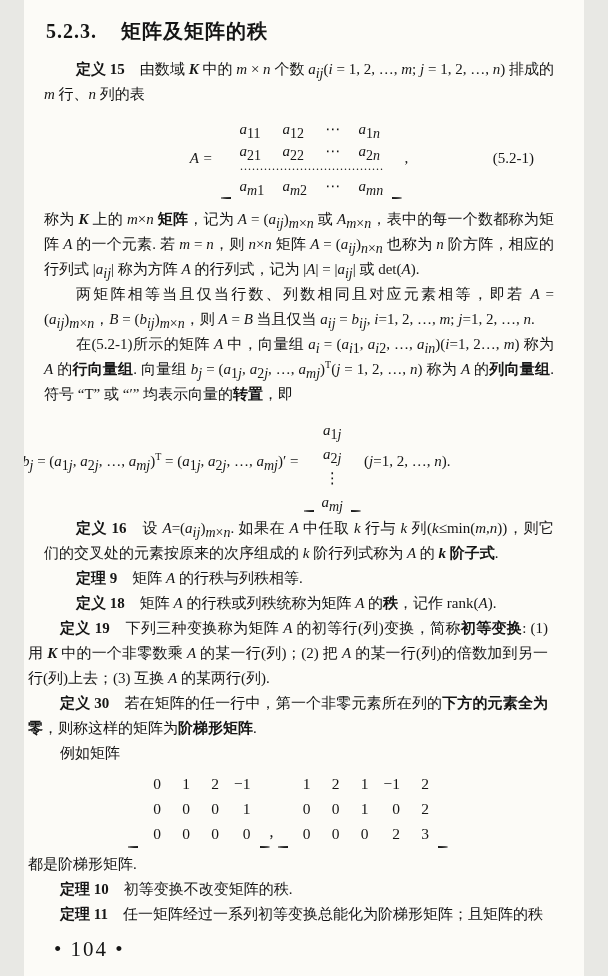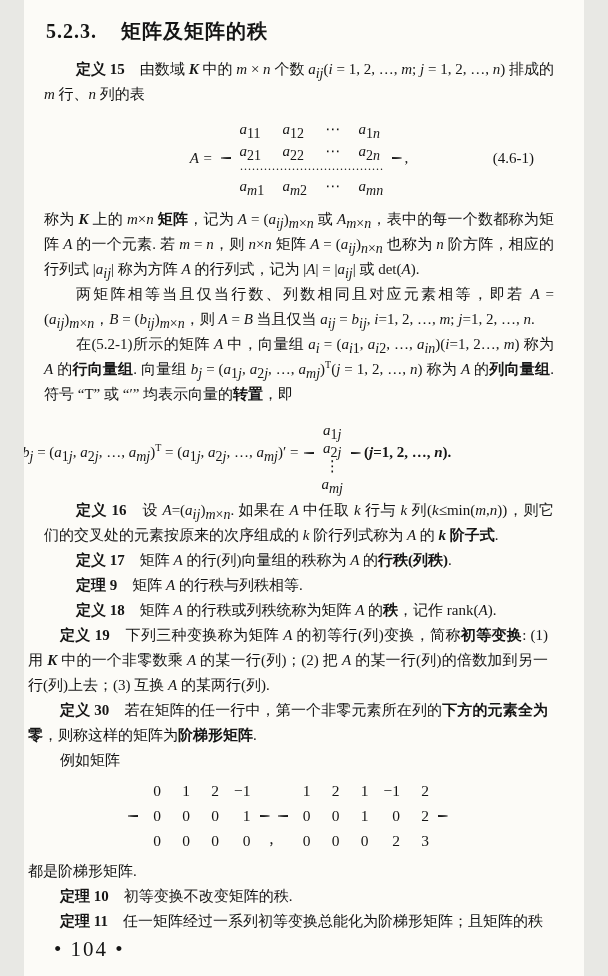--- a/index.html
+++ b/index.html
@@ -22,35 +22,35 @@
   sup { font-size: 10px; line-height: 0; }
   b { font-weight: 700; }
   i { font-style: italic; }
 
   .eq { position: relative; display: flex; align-items: center; justify-content: center; font-size: 15px; }
   .eq1 { min-height: 90px; margin: 6px 0 4px; }
   .eq1 .lhs { margin-right: 8px; font-style: italic; }
   .eqnum { position: absolute; right: 20px; top: 50%; transform: translateY(-50%); font-size: 15px; }
   .tail { align-self: center; margin-left: 2px; }
 
-  .mat { display: inline-flex; align-items: center; }
+  .mat { display: inline-flex; align-items: flex-end; }
   .paren { width: 9px; flex: none; }
   .paren.l { border-left: 1.7px solid #1d1d1d; border-top: 1.7px solid #1d1d1d; border-bottom: 1.7px solid #1d1d1d;
              border-radius: 100% 0 0 100% / 50% 0 0 50%; margin-right: 3px; }
   .paren.r { border-right: 1.7px solid #1d1d1d; border-top: 1.7px solid #1d1d1d; border-bottom: 1.7px solid #1d1d1d;
              border-radius: 0 100% 100% 0 / 0 50% 50% 0; margin-left: 3px; }
   .mbody { display: grid; align-items: center; align-content: center; padding: 3px 6px;
            column-gap: 18px; row-gap: 3px; line-height: 19px; font-size: 15px; }
   .mcell { white-space: nowrap; }
   .mcell.full { grid-column: 1 / -1; text-align: center; font-size: 12px; line-height: 10px; letter-spacing: 0; color:#222; }
 
   .eq2 { justify-content: flex-start; margin: 4px 0 4px -22px; min-height: 82px; }
   .eq2 .lhs2 { margin-right: 5px; }
-  .eq2 .rhs2 { margin-left: 3px; font-weight: bold; }
-  .eq2 .mbody { line-height: 16px; row-gap: 2px; padding: 2px 5px; margin-top: 9px; }
+  .eq2 .rhs2 { margin-left: 3px; }
+  .eq2 .mbody { line-height: 16px; row-gap: 8px; padding: 2px 5px; margin-top: 9px; }
   .eq2 .mcell { text-align: center; }
 
   .lower { margin-left: -16px; margin-right: 6px; }
   .eq3 { min-height: 80px; margin: 3px 0 3px; }
   .eq3 .mbody { column-gap: 15px; row-gap: 3px; line-height: 22px; font-size: 15.5px; }
   .eq3 .mcell { text-align: right; min-width: 14px; }
   .sep { align-self: flex-end; margin: 0 4px 8px 0; font-size: 16px; }
 
   .footer { position: absolute; left: 30px; bottom: 14px; font-size: 21px; letter-spacing: 2px; }
 </style>
@@ -80,21 +80,21 @@
           <span class="mcell"><i>a</i><sub>2<i>n</i></sub></span>
           <span class="mcell full">····································</span>
           <span class="mcell"><i>a</i><sub><i>m</i>1</sub></span>
           <span class="mcell"><i>a</i><sub><i>m</i>2</sub></span>
           <span class="mcell">⋯</span>
           <span class="mcell"><i>a</i><sub><i>mn</i></sub></span>
         </span>
       <span class="paren r"></span>
     </span>
     <span class="tail">,</span>
-    <span class="eqnum">(4.6-1)</span>
+    <span class="eqnum">(5.2-1)</span>
   </div>
 
   <p>称为 <b><i>K</i></b> 上的 <i>m</i>×<i>n</i> <b>矩阵</b>，记为 <i>A</i> = (<i>a</i><sub><i>ij</i></sub>)<sub><i>m</i>×<i>n</i></sub> 或 <i>A</i><sub><i>m</i>×<i>n</i></sub>，表中的每一个数都称为矩阵 <i>A</i> 的一个元素. 若 <i>m</i> = <i>n</i>，则 <i>n</i>×<i>n</i> 矩阵 <i>A</i> = (<i>a</i><sub><i>ij</i></sub>)<sub><i>n</i>×<i>n</i></sub> 也称为 <i>n</i> 阶方阵，相应的行列式 |<i>a</i><sub><i>ij</i></sub>| 称为方阵 <i>A</i> 的行列式，记为 |<i>A</i>| = |<i>a</i><sub><i>ij</i></sub>| 或 det(<i>A</i>).</p>
   <p class="ind">两矩阵相等当且仅当行数、列数相同且对应元素相等，即若 <i>A</i> = (<i>a</i><sub><i>ij</i></sub>)<sub><i>m</i>×<i>n</i></sub>，<i>B</i> = (<i>b</i><sub><i>ij</i></sub>)<sub><i>m</i>×<i>n</i></sub>，则 <i>A</i> = <i>B</i> 当且仅当 <i>a</i><sub><i>ij</i></sub> = <i>b</i><sub><i>ij</i></sub>, <i>i</i>=1, 2, …, <i>m</i>; <i>j</i>=1, 2, …, <i>n</i>.</p>
   <p class="ind">在(5.2-1)所示的矩阵 <i>A</i> 中，向量组 <i>a</i><sub><i>i</i></sub> = (<i>a</i><sub><i>i</i>1</sub>, <i>a</i><sub><i>i</i>2</sub>, …, <i>a</i><sub><i>in</i></sub>)(<i>i</i>=1, 2…, <i>m</i>) 称为 <i>A</i> 的<b>行向量组</b>. 向量组 <i>b</i><sub><i>j</i></sub> = (<i>a</i><sub>1<i>j</i></sub>, <i>a</i><sub>2<i>j</i></sub>, …, <i>a</i><sub><i>mj</i></sub>)<sup>T</sup>(<i>j</i> = 1, 2, …, <i>n</i>) 称为 <i>A</i> 的<b>列向量组</b>. 符号 “T” 或 “′” 均表示向量的<b>转置</b>，即</p>
 
   <div class="eq eq2">
     <span class="lhs2"><i>b</i><sub><i>j</i></sub> = (<i>a</i><sub>1<i>j</i></sub>, <i>a</i><sub>2<i>j</i></sub>, …, <i>a</i><sub><i>mj</i></sub>)<sup>T</sup> = (<i>a</i><sub>1<i>j</i></sub>, <i>a</i><sub>2<i>j</i></sub>, …, <i>a</i><sub><i>mj</i></sub>)′ =</span>
     <span class="mat">
       <span class="paren l"></span>
@@ -103,21 +103,20 @@
           <span class="mcell"><i>a</i><sub>2<i>j</i></sub></span>
           <span class="mcell">⋮</span>
           <span class="mcell"><i>a</i><sub><i>mj</i></sub></span>
         </span>
       <span class="paren r"></span>
     </span>
     <span class="rhs2">(<i>j</i>=1, 2, …, <i>n</i>).</span>
   </div>
 
   <p class="ind"><b>定义 16</b>　设 <i>A</i>=(<i>a</i><sub><i>ij</i></sub>)<sub><i>m</i>×<i>n</i></sub>. 如果在 <i>A</i> 中任取 <i>k</i> 行与 <i>k</i> 列(<i>k</i>≤min(<i>m</i>,<i>n</i>))，则它们的交叉处的元素按原来的次序组成的 <i>k</i> 阶行列式称为 <i>A</i> 的 <b><i>k</i> 阶子式</b>.</p>
-  <p class="ind"><b>定义 17</b>　矩阵 <i>A</i> 的行(列)向量组的秩称为 <i>A</i> 的<b>行秩(列秩)</b>.</p>
   <p class="ind"><b>定理 9</b>　矩阵 <i>A</i> 的行秩与列秩相等.</p>
   <p class="ind"><b>定义 18</b>　矩阵 <i>A</i> 的行秩或列秩统称为矩阵 <i>A</i> 的<b>秩</b>，记作 rank(<i>A</i>).</p>
 
   <div class="lower">
     <p class="ind"><b>定义 19</b>　下列三种变换称为矩阵 <i>A</i> 的初等行(列)变换，简称<b>初等变换</b>: (1) 用 <b><i>K</i></b> 中的一个非零数乘 <i>A</i> 的某一行(列)；(2) 把 <i>A</i> 的某一行(列)的倍数加到另一行(列)上去；(3) 互换 <i>A</i> 的某两行(列).</p>
     <p class="ind"><b>定义 30</b>　若在矩阵的任一行中，第一个非零元素所在列的<b>下方的元素全为零</b>，则称这样的矩阵为<b>阶梯形矩阵</b>.</p>
     <p class="ind">例如矩阵</p>
 
     <div class="eq eq3">
       <span class="mat">

